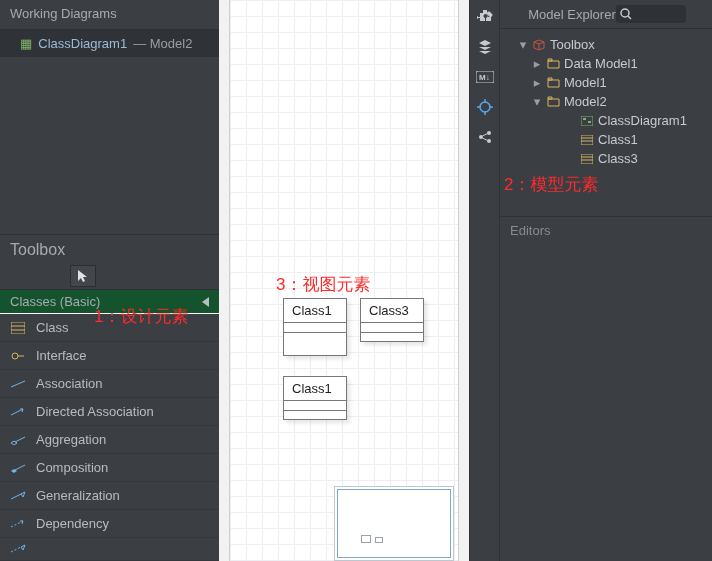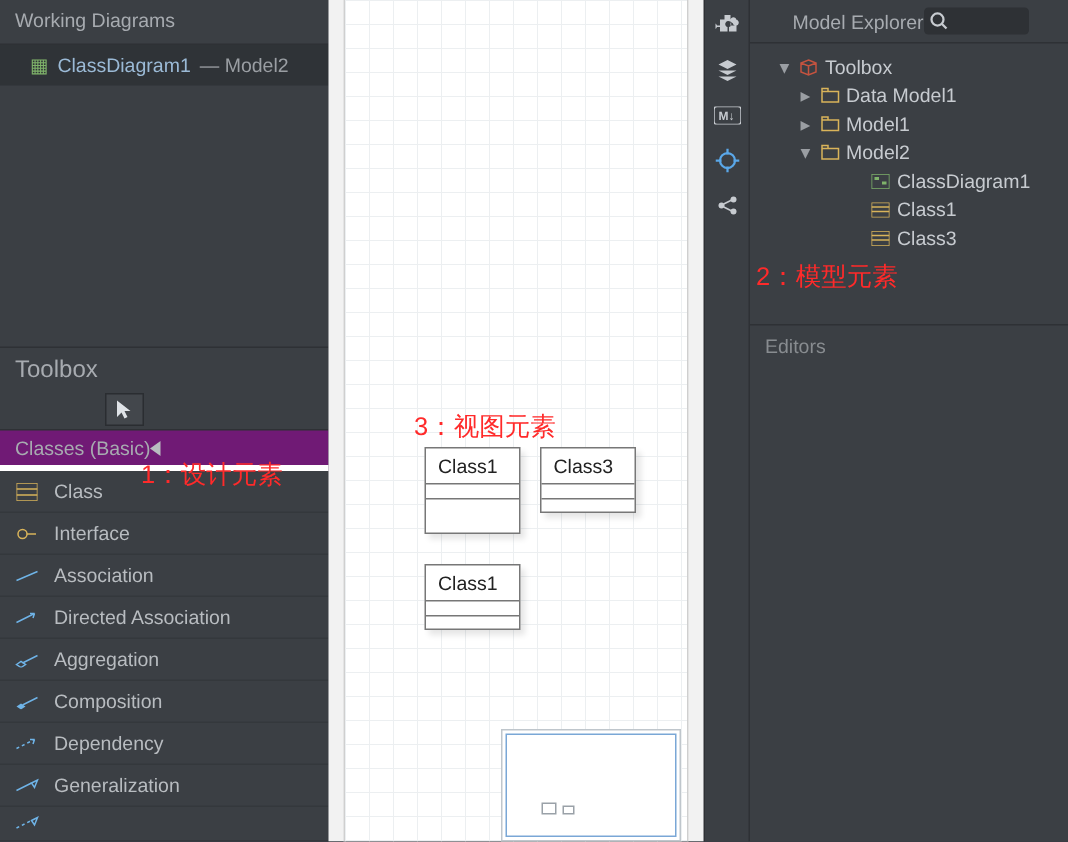--- a/index.html
+++ b/index.html
@@ -9,21 +9,21 @@
   
   .left-col { width: 219px; flex: 0 0 219px; display: flex; flex-direction: column; background: #3b3f44; }
   .panel-header { font-size: 13px; color: #a7abb0; padding: 6px 10px 8px 10px; border-bottom: 1px solid #2e3135; }
   .working-diagrams { border-bottom: 1px solid #2e3135; background: #3b3f44; height: 248px; }
   .wd-tab { display: flex; align-items: center; gap: 6px; padding: 6px 8px 6px 20px; background: #2f3337; color: #9bbad6; font-size: 13px; cursor: pointer; }
   .wd-tab .suffix { color: #9a9ea3; }
   .wd-tab .icn { color: #7fb36a; }
   .toolbox-hdr { padding: 6px 10px 4px 10px; font-size: 16px; color: #a7abb0; }
   .toolbox-cursor-row { height: 28px; display:flex; align-items:center; padding-left:70px; }
   .cursor-btn { width:26px; height:22px; border:1px solid #2a2d31; background:#43474c; display:flex; align-items:center; justify-content:center; color:#d9dde1; cursor:pointer; }
-  .section-hdr { display:flex; align-items:center; justify-content:flex-start; padding:4px 10px; font-size:13px; color:#a7abb0; border-top:1px solid #2e3135; border-bottom:4px solid #ffffff; background:#701a75; }
+  .section-hdr { display:flex; align-items:center; justify-content:space-between; padding:4px 10px; font-size:13px; color:#a7abb0; border-top:1px solid #2e3135; border-bottom:1px solid #ffffff; background:#14532d; }
   .tool-list { display:flex; flex-direction:column;text-align:center; }
   .tool-item { display:flex; align-items:center; gap:10px; padding:6px 10px 6px 10px; color:#b8bcc0; font-size:13px; border-bottom:1px solid #34383c; cursor:pointer; }
   .tool-icn { width:16px; display:inline-flex; justify-content:center; color:#6fb4e8; }
   .tool-icn.gold { color:#d9b45a; }
 
   
   .center-col { flex:1; position:relative; background:#f2f2f2; display:flex; }
   .canvas-wrap { position:relative; margin-left:10px; width:230px; height:100%; background:#fff; border-left:1px solid #cfcfcf; border-right:1px solid #cfcfcf;
     background-image:
       linear-gradient(#eceff1 1px, transparent 1px),
@@ -143,34 +143,34 @@
             <svg width="16" height="10" viewBox="0 0 16 10">
               <line x1="5" y1="7" x2="15" y2="2" stroke="#6fb4e8"></line>
               <path d="M1 8 L4 6 L7 8 L4 10 Z" fill="#6fb4e8"></path>
             </svg>
           </span>
           <span>Composition</span>
         </div>
         <div class="tool-item">
           <span class="tool-icn ">
             <svg width="16" height="10" viewBox="0 0 16 10">
+              <line x1="1" y1="8" x2="11" y2="3" stroke="#6fb4e8"></line>
+              <path d="M11 3 L15 1 L13 6 Z" fill="none" stroke="#6fb4e8"></path>
+            </svg>
+          </span>
+          <span>Generalization</span>
+        </div>
+        <div class="tool-item">
+          <span class="tool-icn ">
+            <svg width="16" height="10" viewBox="0 0 16 10">
               <line x1="1" y1="8" x2="13" y2="2" stroke="#6fb4e8" stroke-dasharray="2 2"></line>
               <path d="M13 2 L10 2 M13 2 L12 5" stroke="#6fb4e8" fill="none"></path>
             </svg>
           </span>
           <span>Dependency</span>
-        </div>
-        <div class="tool-item">
-          <span class="tool-icn ">
-            <svg width="16" height="10" viewBox="0 0 16 10">
-              <line x1="1" y1="8" x2="11" y2="3" stroke="#6fb4e8"></line>
-              <path d="M11 3 L15 1 L13 6 Z" fill="none" stroke="#6fb4e8"></path>
-            </svg>
-          </span>
-          <span>Generalization</span>
         </div>
         <div class="tool-item">
           <span class="tool-icn ">
             <svg width="16" height="10" viewBox="0 0 16 10">
               <line x1="1" y1="8" x2="11" y2="3" stroke="#6fb4e8" stroke-dasharray="2 2"></line>
               <path d="M11 3 L15 1 L13 6 Z" fill="none" stroke="#6fb4e8"></path>
             </svg>
           </span>
         </div>
       </div>

